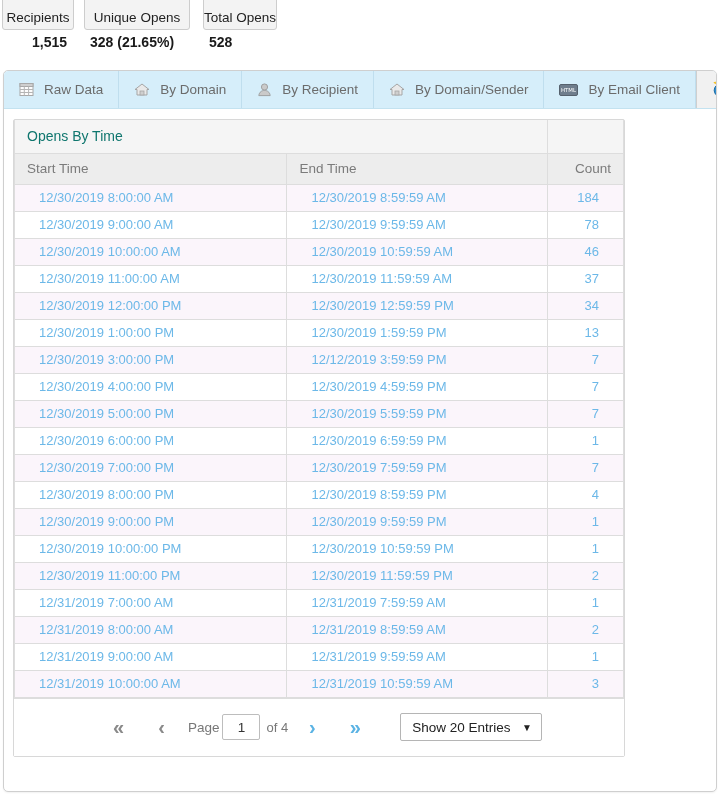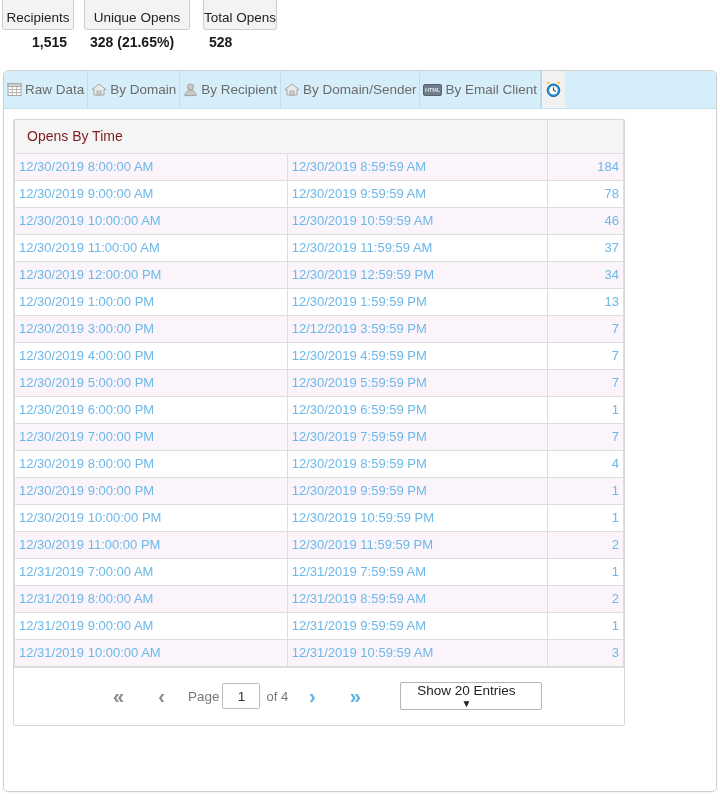--- a/index.html
+++ b/index.html
@@ -58,22 +58,22 @@
     position: relative;
     height: 38px;
     background: #d6eefa;
     display: flex;
     align-items: stretch;
     border-bottom: 1px solid #c3e2f0;
     border-top-left-radius: 4px;
     border-top-right-radius: 4px;
   }
   .tab {
-    display: flex; align-items: center; gap: 3px;
-    padding: 0 3px;
+    display: flex; align-items: center; gap: 10px;
+    padding: 0 15px;
     font-size: 13.5px;
     color: #6b6b6b;
     border-right: 1px solid #bfdeee;
     cursor: pointer;
     white-space: nowrap;
     background: transparent;
   }
   .tab:first-child { border-left: none; }
   .tab.active {
     background: #f1f1f1;
@@ -99,40 +99,40 @@
     border-collapse: collapse;
     font-size: 13px;
   }
   table.grid td, table.grid th { border: 1px solid #dddddd; }
 
   tr.title-row th {
     background: #f5f5f5;
     text-align: left;
     font-weight: normal;
     font-size: 14px;
-    color: #7f1d1d;
+    color: #0f766e;
     padding: 8px 12px;
     height: 33px;
     border-top: none;
   }
   tr.title-row th.blank { background: #f5f5f5; }
 
   tr.head-row th {
     background: #ededed;
     font-weight: normal;
     font-size: 13.5px;
     color: #7b7b7b;
     padding: 7px 12px;
     height: 31px;
     text-align: left;
   }
   tr.head-row th.num { text-align: right; }
 
   tbody tr td {
-    padding: 5px 4px;
+    padding: 5px 24px;
     height: 27px;
     color: #6cb8e8;
     font-size: 13px;
     white-space: nowrap;
   }
   tbody tr td.num { text-align: right; }
   tbody tr:nth-child(odd)  { background: #fbf5fb; }
   tbody tr:nth-child(even) { background: #ffffff; }
 
   
@@ -181,21 +181,20 @@
     width: 142px; height: 28px;
     border: 1px solid #b5b5b5;
     border-radius: 2px;
     background: #fff;
     font-size: 13.5px;
     color: #222;
     font-family: "Liberation Sans", sans-serif;
     display: flex; align-items: center; justify-content: space-between;
     padding: 0 9px 0 0;
     cursor: pointer;
-    flex-direction: column;
   }
   .pg-select .sel-text { flex: 1; text-align: center; }
   .pg-select .caret { font-size: 10px; color: #222; }
 </style>
 </head>
 <body>
 
 <div class="stats-row">
   <div class="stat-btn b1">
     <span>Recipients</span>
@@ -289,20 +288,25 @@
       <colgroup>
           <col class="c1">
           <col class="c2">
           <col class="c3">
         </colgroup>
       <thead>
         <tr class="title-row">
           <th colspan="2">Opens By Time</th>
           <th class="blank"></th>
         </tr>
+        <tr class="head-row">
+          <th>Start Time</th>
+          <th>End Time</th>
+          <th class="num">Count</th>
+        </tr>
       </thead>
       <tbody id="grid-body">
           <tr>
             <td>12/30/2019 8:00:00 AM</td>
             <td>12/30/2019 8:59:59 AM</td>
             <td class="num">184</td>
           </tr>
           <tr>
             <td>12/30/2019 9:00:00 AM</td>
             <td>12/30/2019 9:59:59 AM</td>

